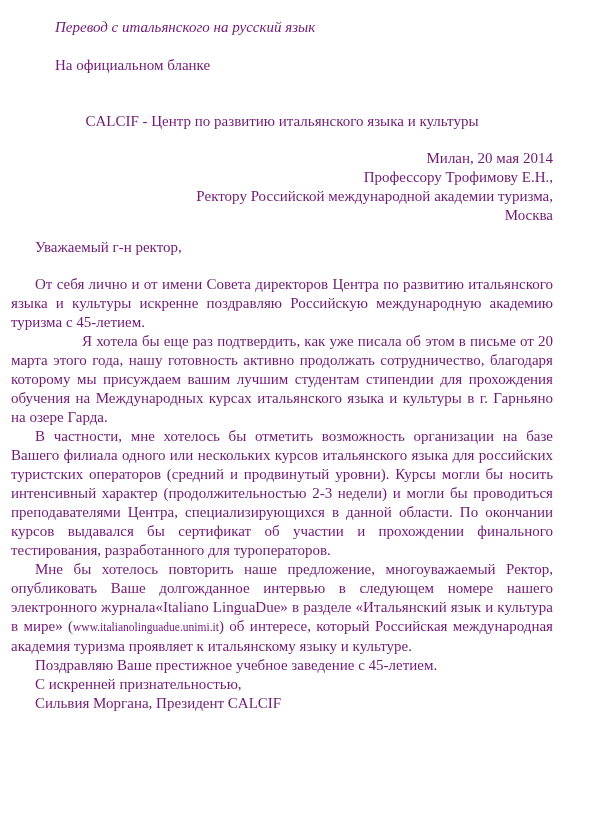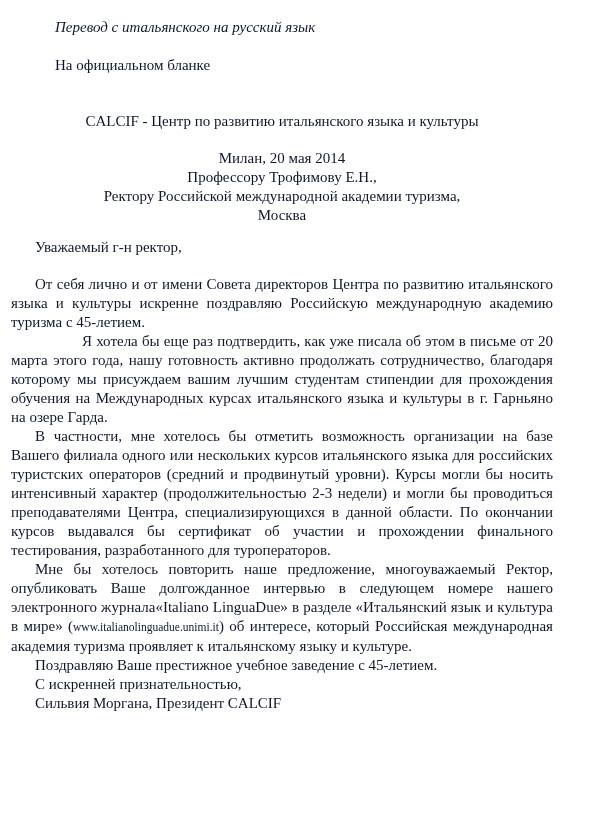--- a/index.html
+++ b/index.html
@@ -6,21 +6,21 @@
     margin: 0;
     padding: 0;
     background: #ffffff;
   }
   .page {
     position: relative;
     width: 572px;
     height: 839px;
     box-sizing: border-box;
     background: #ffffff;
-    color: #0f172a;
+    color: #701a75;
     font-family: "Liberation Serif", "DejaVu Serif", serif;
     font-size: 15px;
     line-height: 19px;
     padding: 18px 19px 0 11px;
     overflow: hidden;
   }
   p { margin: 0; }
 
   .italic-note {
     font-style: italic;
@@ -29,21 +29,21 @@
   }
   .letterhead-note {
     margin-left: 44px;
     margin-bottom: 37px;
   }
   .org-header {
     text-align: center;
     margin-bottom: 18px;
   }
   .address-block {
-    text-align: center;
+    text-align: right;
     margin-bottom: 13px;
   }
   .salutation {
     text-indent: 24px;
     margin-top: 12px;
     margin-bottom: 18px;
   }
   .body-p {
     text-align: justify;
     text-indent: 24px;

